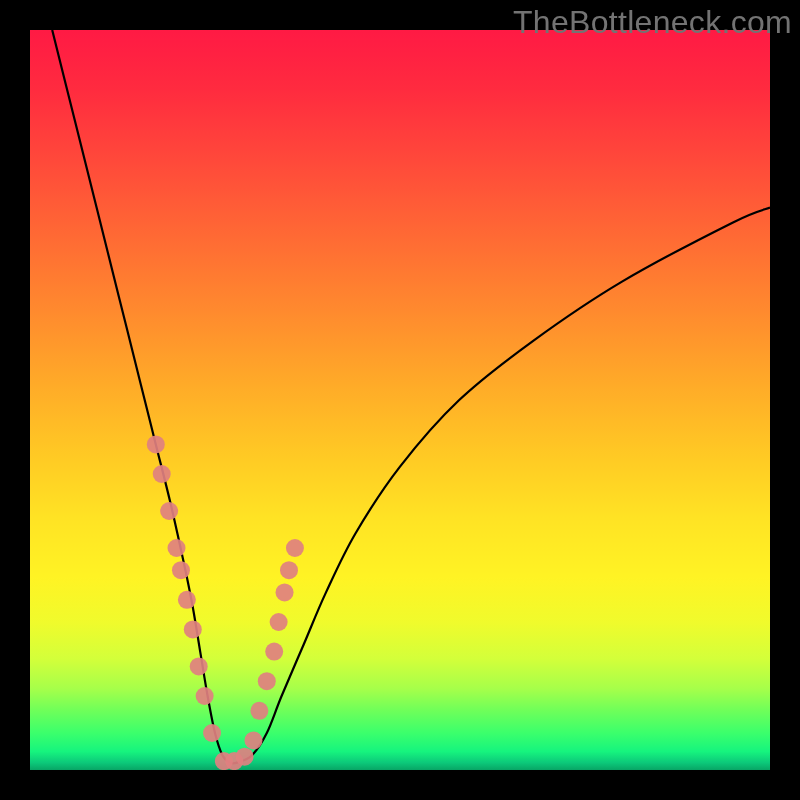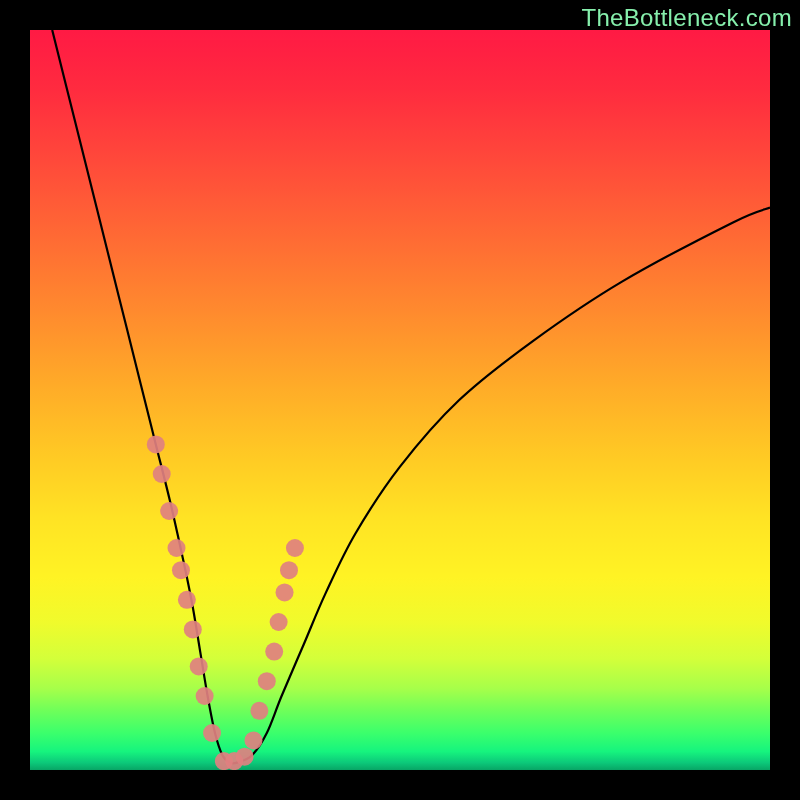--- a/index.html
+++ b/index.html
@@ -43,22 +43,22 @@
       #3bff6c 95%,
       #16f47e 97.5%,
       #0cc97a 99%,
       #08a565 100%
     );
   }
   .watermark {
     position: absolute;
     top: 4px;
     right: 8px;
-    color: #86efac;
-    font-size: 24px;
+    color: #737373;
+    font-size: 32px;
     font-weight: 400;
     letter-spacing: 0.3px;
     user-select: none;
   }
   svg.curve {
     position: absolute;
     left: 0;
     top: 0;
     width: 740px;
     height: 740px;

